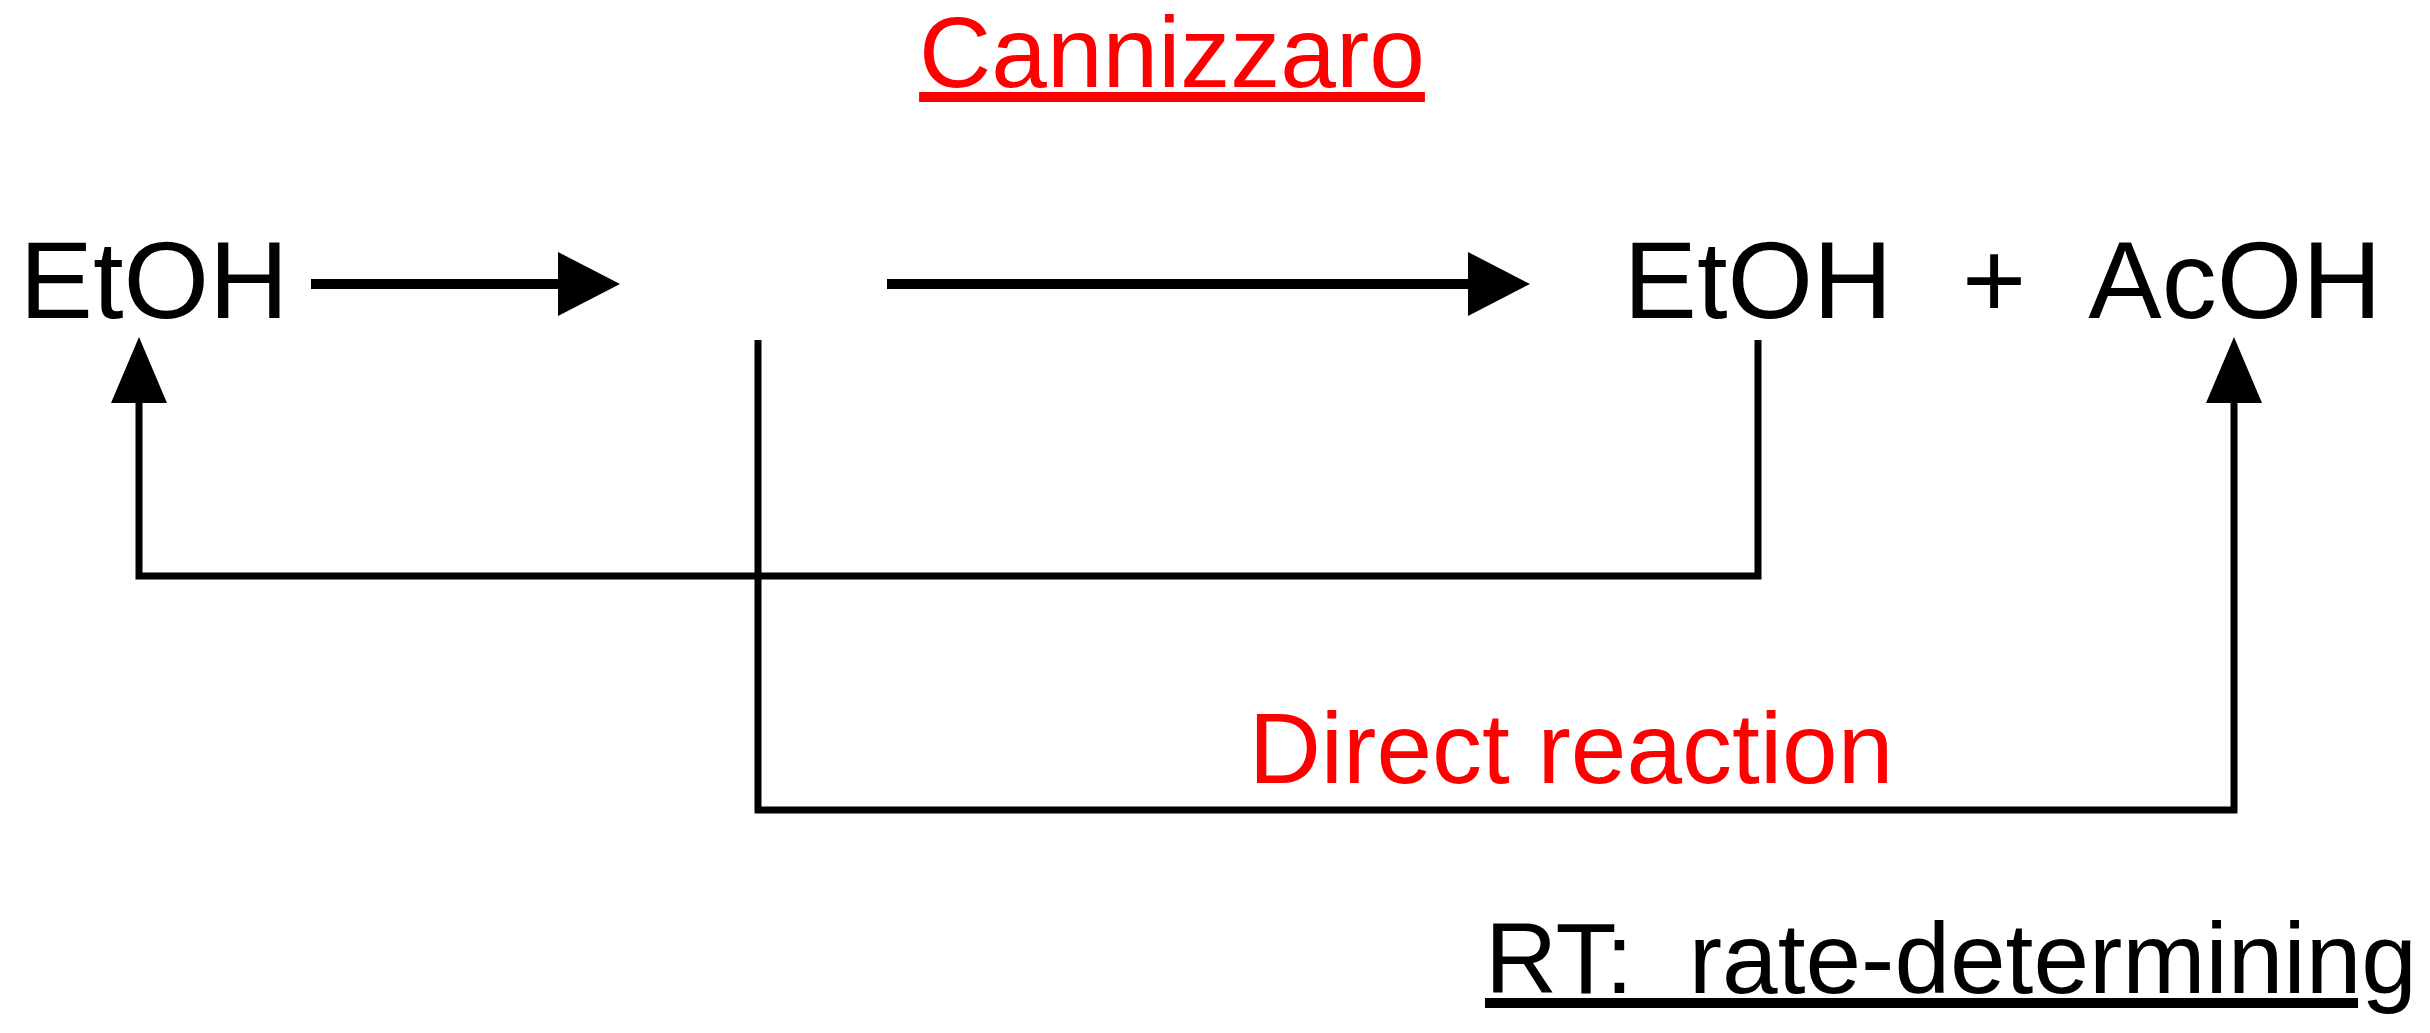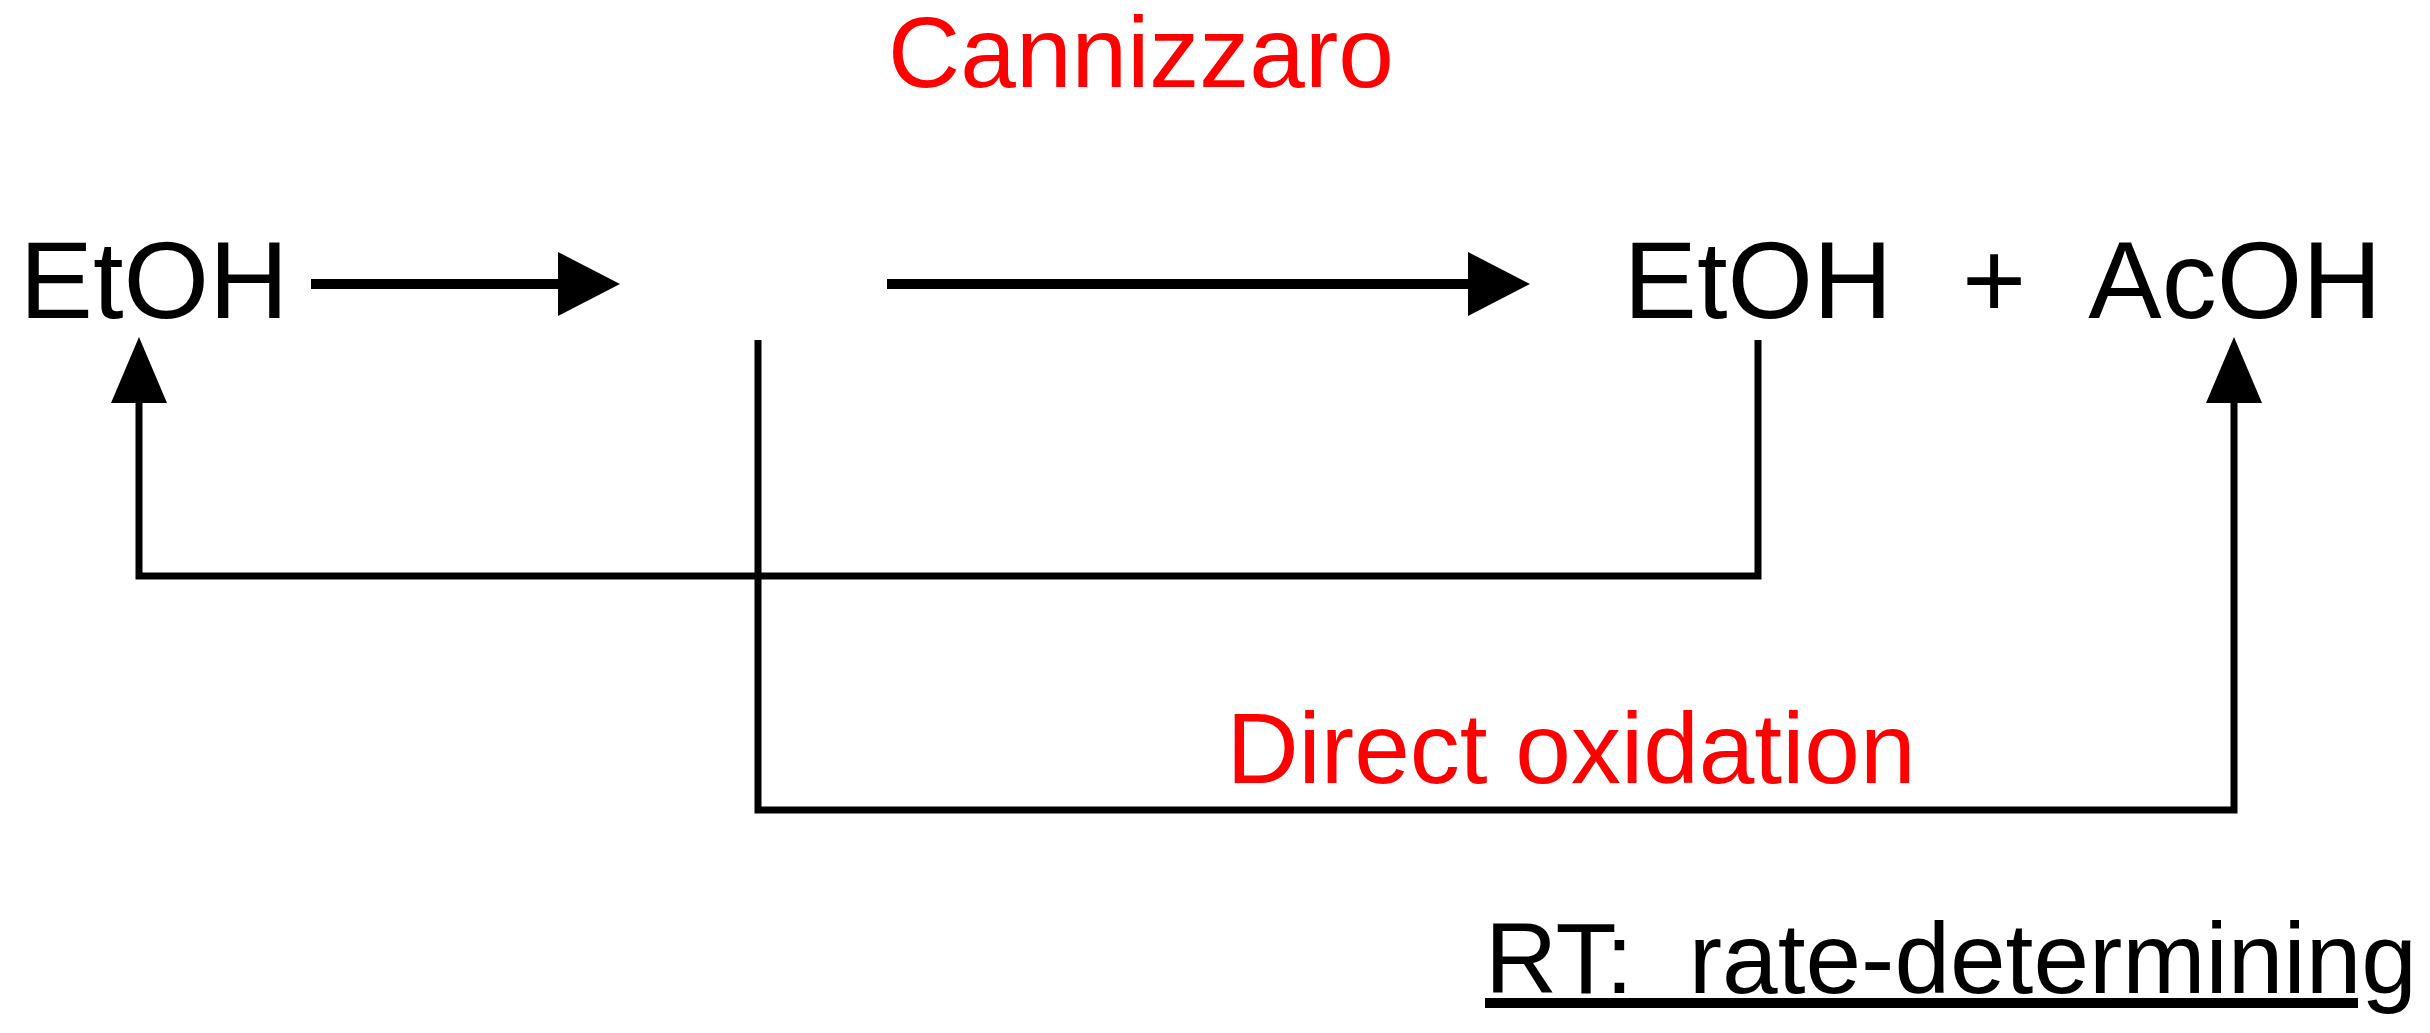--- a/index.html
+++ b/index.html
@@ -60,20 +60,20 @@
   <span class="txt formula" style="left:154px;top:225px;">EtOH</span>
 
 
   <span class="txt formula" style="left:1758px;top:225px;">EtOH</span>
 
   <span class="txt formula" style="left:1994px;top:225px;">+</span>
 
   <span class="txt formula" style="left:2235px;top:225px;">AcOH</span>
 
 
-  <span class="txt annot" style="left:1141px;top:2px;">Cannizzaro</span>
+  <span class="txt annot" style="left:1172px;top:2px;text-decoration:underline;">Cannizzaro</span>
 
 
-  <span class="txt annot" style="left:1571px;top:698px;">Direct oxidation</span>
+  <span class="txt annot" style="left:1571px;top:698px;">Direct reaction</span>
 
   <span class="txt legend" style="left:1485px;top:908px;">RT:  rate-determining</span>
 
 </div>
 
 </body></html>

